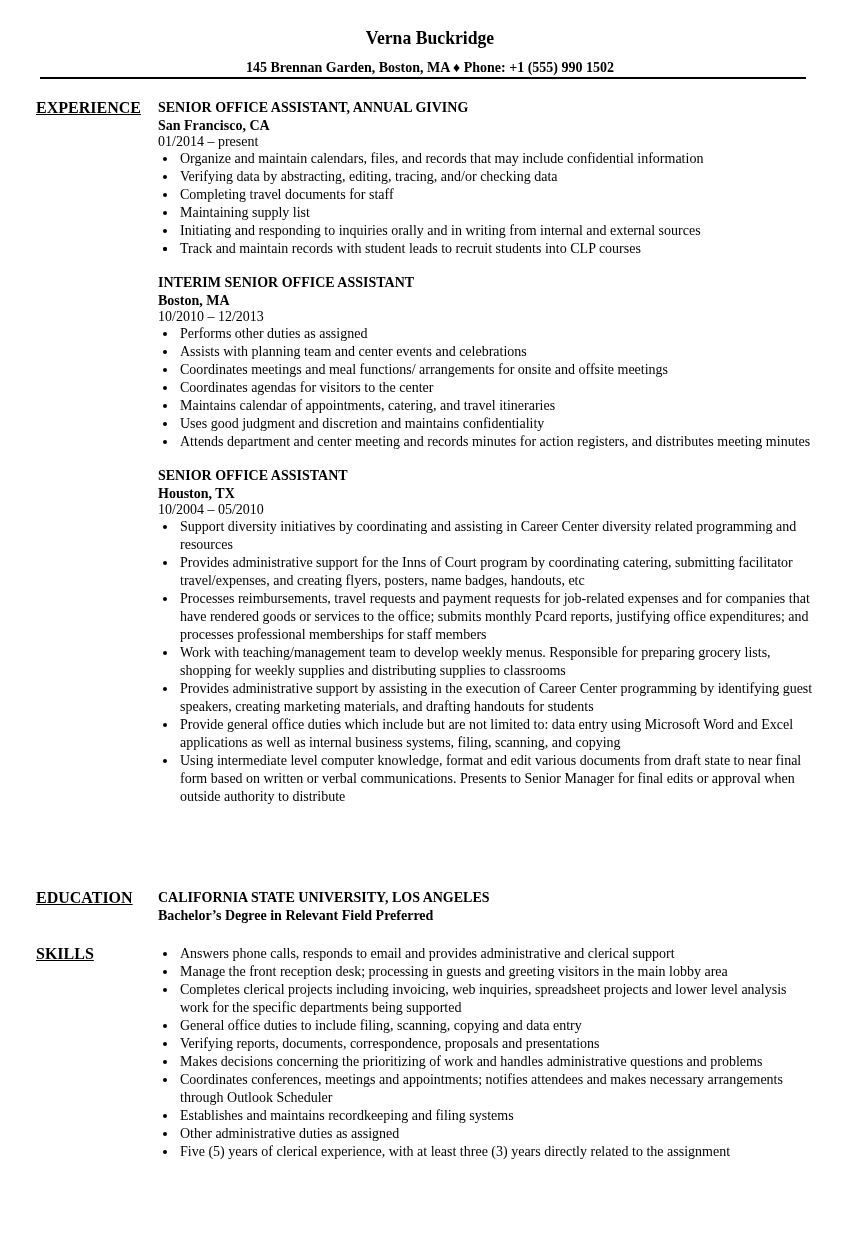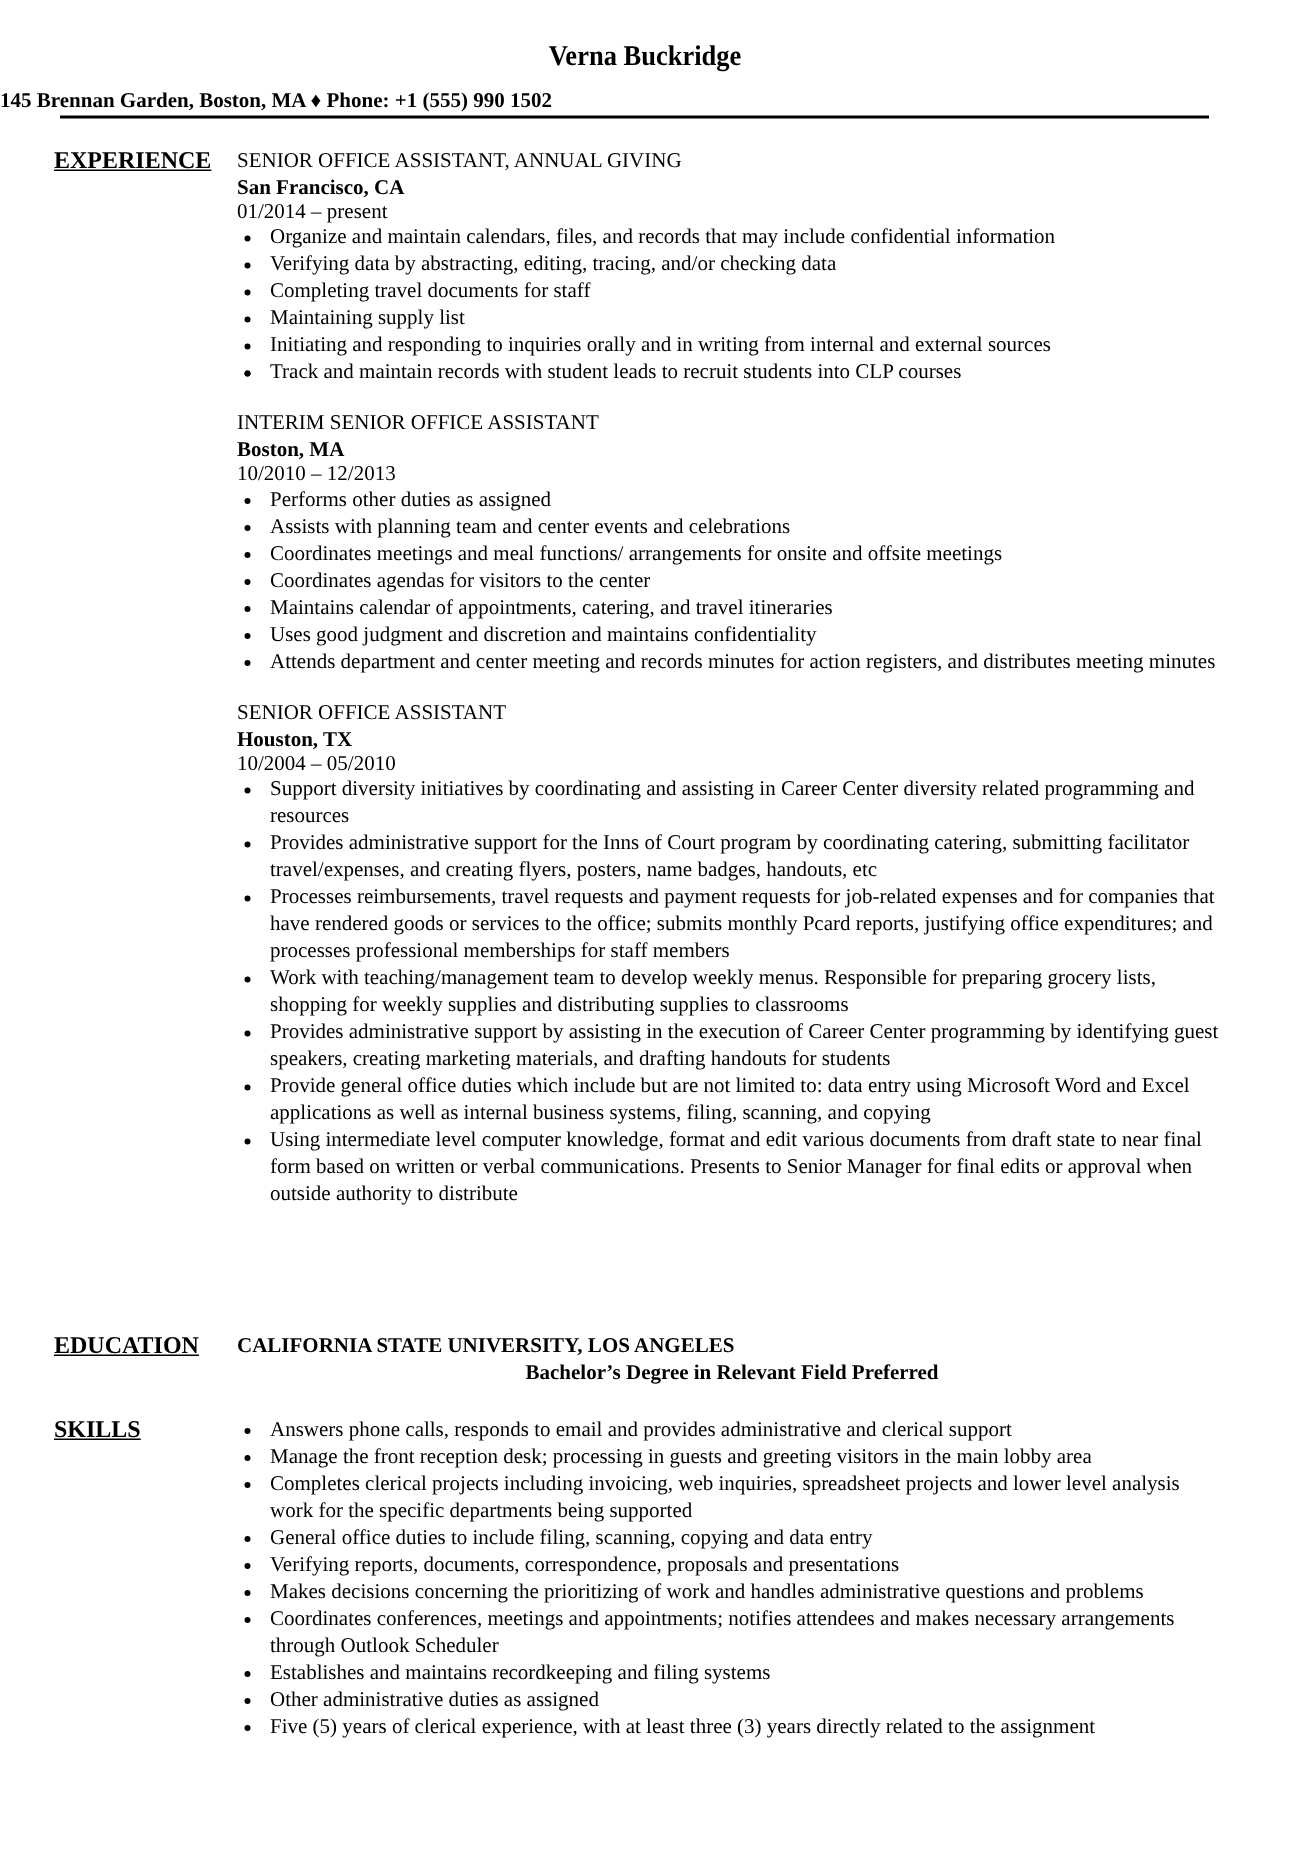--- a/index.html
+++ b/index.html
@@ -31,21 +31,21 @@
       font-weight: bold;
       font-size: 19px;
       line-height: 24px;
       transform: scaleX(0.93);
     }
     .header-contact {
       position: absolute;
       left: 0;
       width: 860px;
       top: 59px;
-      text-align: left;
+      text-align: center;
       font-weight: bold;
       font-size: 14px;
       line-height: 18px;
     }
     .header-rule {
       position: absolute;
       left: 40px;
       width: 766px;
       top: 77px;
       height: 0;
@@ -68,21 +68,21 @@
     .section-body {
       position: absolute;
       left: 158px;
       top: 0;
       width: 660px;
     }
     .job {
       margin-bottom: 16px;
     }
     .job-title {
-      font-weight: normal;
+      font-weight: bold;
       font-size: 14px;
       line-height: 18px;
       margin: 0;
     }
     .job-location {
       font-weight: bold;
       font-size: 14px;
       line-height: 17px;
       margin: 0;
     }
@@ -115,21 +115,20 @@
       font-weight: bold;
       font-size: 14px;
       line-height: 18px;
       margin: 0;
     }
     .edu-degree {
       font-weight: bold;
       font-size: 14px;
       line-height: 18px;
       margin: 0;
-      text-align: center;
     }
   </style>
 </head>
 <body>
 
 <div class="page">
 
   <div class="header-name">Verna Buckridge</div>
   <div class="header-contact">145 Brennan Garden, Boston, MA ♦ Phone: +1 (555) 990 1502</div>
   <div class="header-rule"></div>

